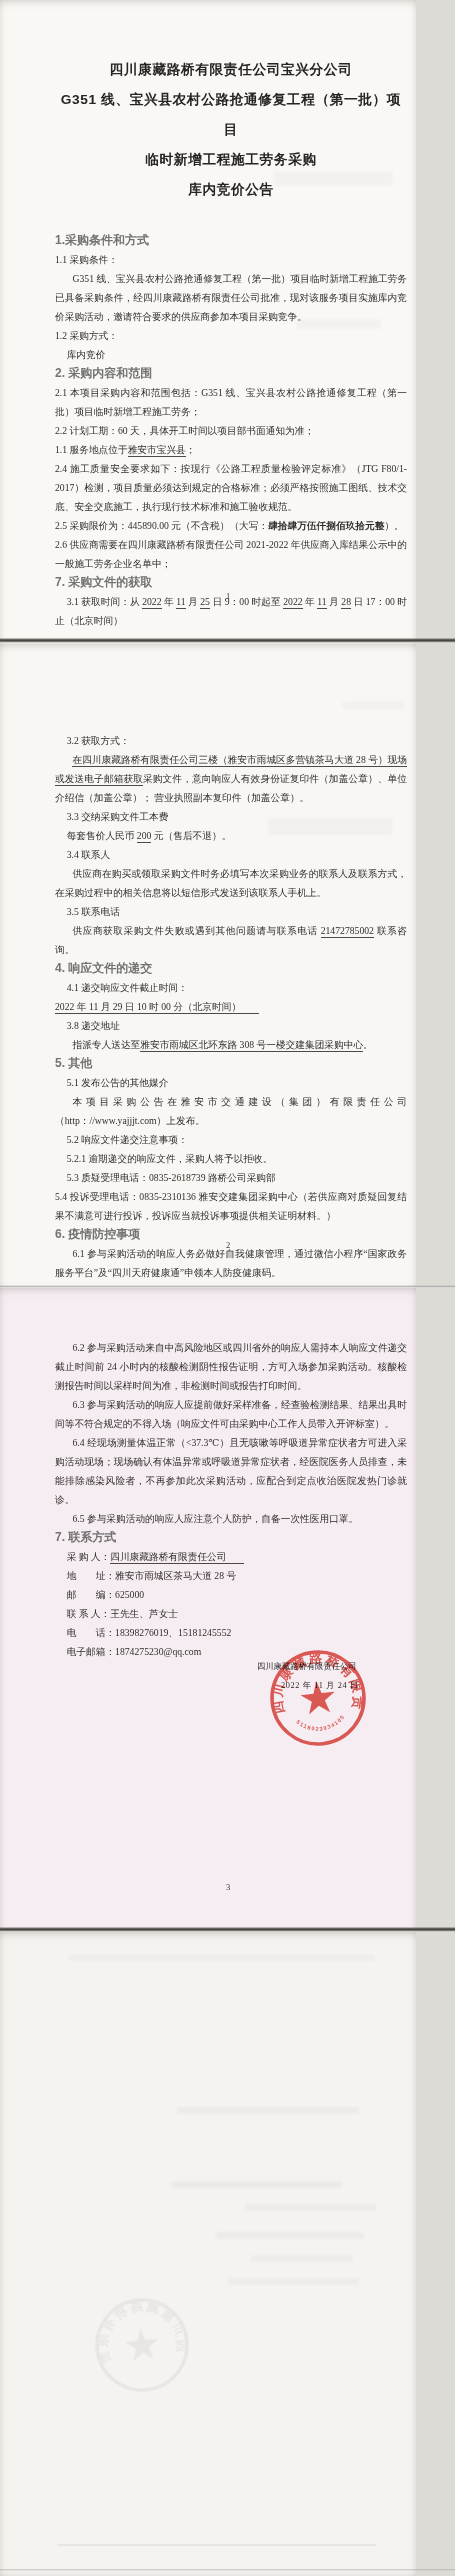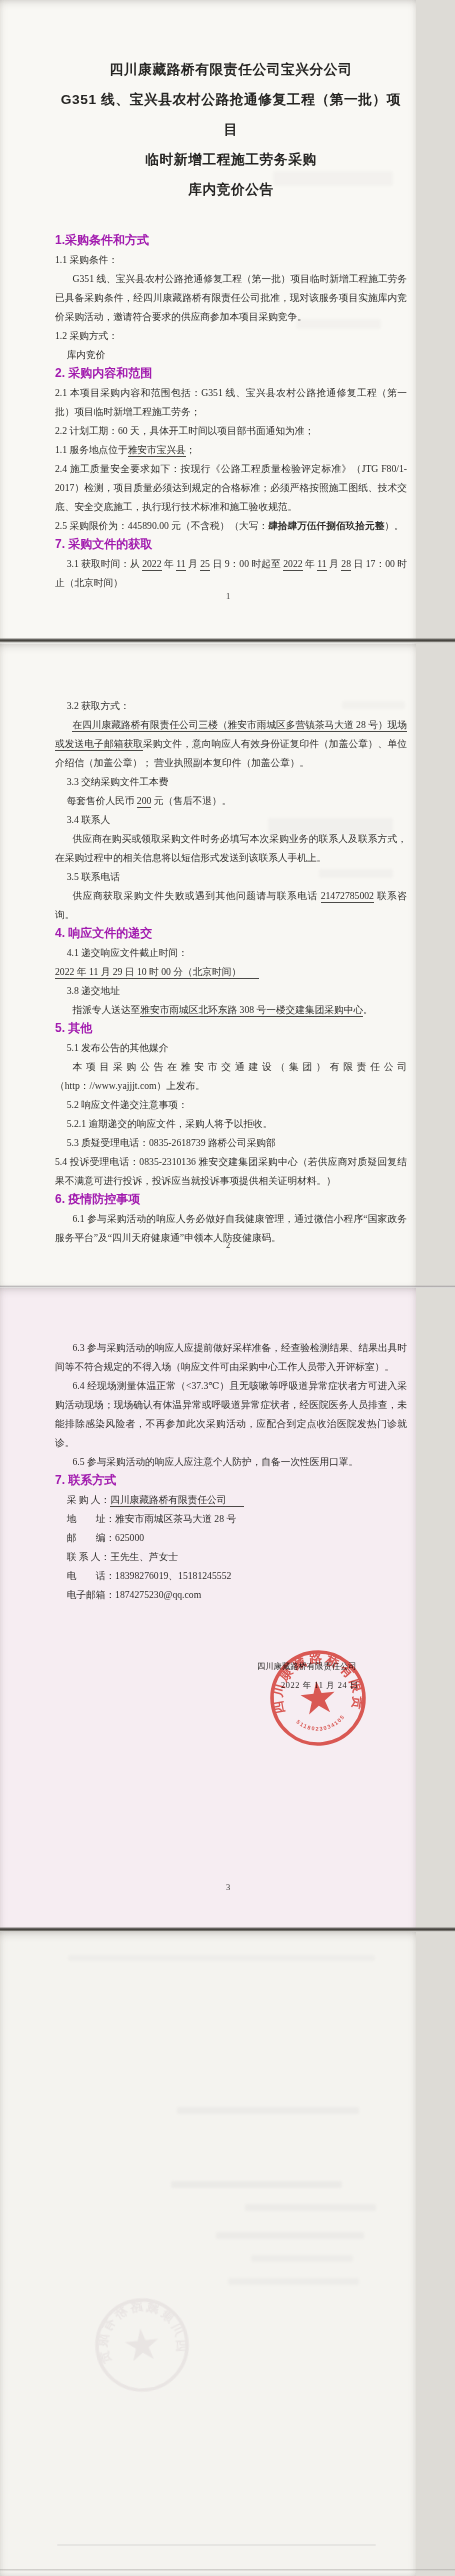--- a/index.html
+++ b/index.html
@@ -10,28 +10,28 @@
        box-shadow:inset 0 5.7px 10.2px -6.8px rgba(70,65,60,.33),
                   inset 0 -3.4px 8px -5.7px rgba(70,65,60,.20),
                   inset 5.1px 0 11.4px -8.5px rgba(70,65,60,.18),
                   inset -5.1px 0 11.4px -8.5px rgba(70,65,60,.18);}
   .pg1{background:#f9f8f4;}
   .pg2{background:#f8f7f3;}
   .pg3{background:#f6edf2;}
   .pg4{background:#f4f3ef;}
   .content{position:absolute;left:55px;top:0;width:352px;}
   .c1{padding-top:55px;}
-  .c2{padding-top:52px;}
+  .c2{padding-top:52px;margin-top:35px;}
   .c3{padding-top:50px;}
   .para{margin:0;font-size:9.7px;line-height:19px;text-align:justify;
         font-family:"Liberation Serif","DejaVu Serif",serif;}
   .title{font-family:"Liberation Sans","DejaVu Sans",sans-serif;font-weight:700;
          font-size:13.7px;line-height:30px;text-align:center;letter-spacing:0.6px;color:#262523;}
   .h{font-family:"Liberation Sans","DejaVu Sans",sans-serif;font-weight:700;
-     font-size:12px;line-height:19px;color:#a21caf;}
+     font-size:12px;line-height:19px;color:#737373;}
   .h-first{margin-top:26px;}
   .flush{text-indent:0;}
   .ind{text-indent:1.2em;}
   .body{text-indent:1.8em;}
   .u{border-bottom:0.8px solid rgba(45,43,40,.85);padding-bottom:0.6px;}
   .b{font-weight:700;}
   .pad{padding-right:18px;}
   .page-num{position:absolute;left:0;width:456px;text-align:center;
             font-size:8.5px;color:#3a3937;}
   .pn1{top:591px;} .pn2{top:596px;} .pn3{top:594px;}
@@ -68,20 +68,21 @@
         <p class="para flush"><span>1.1 采购条件：</span></p>
         <p class="para body"><span>G351 线、宝兴县农村公路抢通修复工程（第一批）项目临时新增工程施工劳务已具备采购条件，经四川康藏路桥有限责任公司批准，现对该服务项目实施库内竞价采购活动，邀请符合要求的供应商参加本项目采购竞争。</span></p>
         <p class="para flush"><span>1.2 采购方式：</span></p>
         <p class="para ind"><span>库内竞价</span></p>
         <p class="para h"><span>2. 采购内容和范围</span></p>
         <p class="para flush"><span>2.1 本项目采购内容和范围包括：G351 线、宝兴县农村公路抢通修复工程（第一批）项目临时新增工程施工劳务；</span></p>
         <p class="para flush"><span>2.2 计划工期：60 天，具体开工时间以项目部书面通知为准；</span></p>
         <p class="para flush"><span>1.1 服务地点位于</span><span class="u">雅安市宝兴县</span><span>；</span></p>
         <p class="para flush"><span>2.4 施工质量安全要求如下：按现行《公路工程质量检验评定标准》（JTG F80/1-2017）检测，项目质量必须达到规定的合格标准；必须严格按照施工图纸、技术交底、安全交底施工，执行现行技术标准和施工验收规范。</span></p>
         <p class="para flush"><span>2.5 采购限价为：445890.00 元（不含税）（大写：</span><span class="b">肆拾肆万伍仟捌佰玖拾元整</span><span>）。</span></p>
+        <p class="para flush"><span>2.6 供应商需要在四川康藏路桥有限责任公司 2021-2022 年供应商入库结果公示中的一般施工劳务企业名单中；</span></p>
         <p class="para h"><span>7. 采购文件的获取</span></p>
         <p class="para ind"><span>3.1 获取时间：从 </span><span class="u">2022</span><span> 年 </span><span class="u">11</span><span> 月 </span><span class="u">25</span><span> 日 9：00 时起至 </span><span class="u">2022</span><span> 年 </span><span class="u">11</span><span> 月 </span><span class="u">28</span><span> 日 17：00 时止（北京时间）</span></p>
       </div>
     <div class="smudge" style="left:273px;top:171px;width:120px;height:15px;opacity:.05"></div>
     <div class="smudge" style="left:296px;top:319px;width:85px;height:10.2px;opacity:.05"></div>
     <div class="page-num pn1">1</div>
   </div>
 
   <div class="page pg2">
     <div class="content c2">
@@ -109,20 +110,21 @@
         <p class="para body"><span>6.1 参与采购活动的响应人务必做好自我健康管理，通过微信小程序“国家政务服务平台”及“四川天府健康通”申领本人防疫健康码。</span></p>
       </div>
     <div class="smudge" style="left:268px;top:174px;width:125px;height:17px;opacity:.06"></div>
     <div class="smudge" style="left:319px;top:225px;width:74px;height:9px;opacity:.06"></div>
     <div class="smudge" style="left:342px;top:57px;width:63px;height:8px;opacity:.05"></div>
     <div class="page-num pn2">2</div>
   </div>
 
   <div class="page pg3">
     <div class="content c3">
+        <p class="para body"><span>6.2 参与采购活动来自中高风险地区或四川省外的响应人需持本人响应文件递交截止时间前 24 小时内的核酸检测阴性报告证明，方可入场参加采购活动。核酸检测报告时间以采样时间为准，非检测时间或报告打印时间。</span></p>
         <p class="para body"><span>6.3 参与采购活动的响应人应提前做好采样准备，经查验检测结果、结果出具时间等不符合规定的不得入场（响应文件可由采购中心工作人员带入开评标室）。</span></p>
         <p class="para body"><span>6.4 经现场测量体温正常（&lt;37.3℃）且无咳嗽等呼吸道异常症状者方可进入采购活动现场；现场确认有体温异常或呼吸道异常症状者，经医院医务人员排查，未能排除感染风险者，不再参加此次采购活动，应配合到定点收治医院发热门诊就诊。</span></p>
         <p class="para body"><span>6.5 参与采购活动的响应人应注意个人防护，自备一次性医用口罩。</span></p>
         <p class="para h"><span>7. 联系方式</span></p>
         <p class="para ind"><span>采 购 人：</span><span class="u pad">四川康藏路桥有限责任公司</span></p>
         <p class="para ind"><span>地　　址：雅安市雨城区茶马大道 28 号</span></p>
         <p class="para ind"><span>邮　　编：625000</span></p>
         <p class="para ind"><span>联 系 人：王先生、芦女士</span></p>
         <p class="para ind"><span>电　　话：18398276019、15181245552</span></p>
         <p class="para ind"><span>电子邮箱：1874275230@qq.com</span></p>

